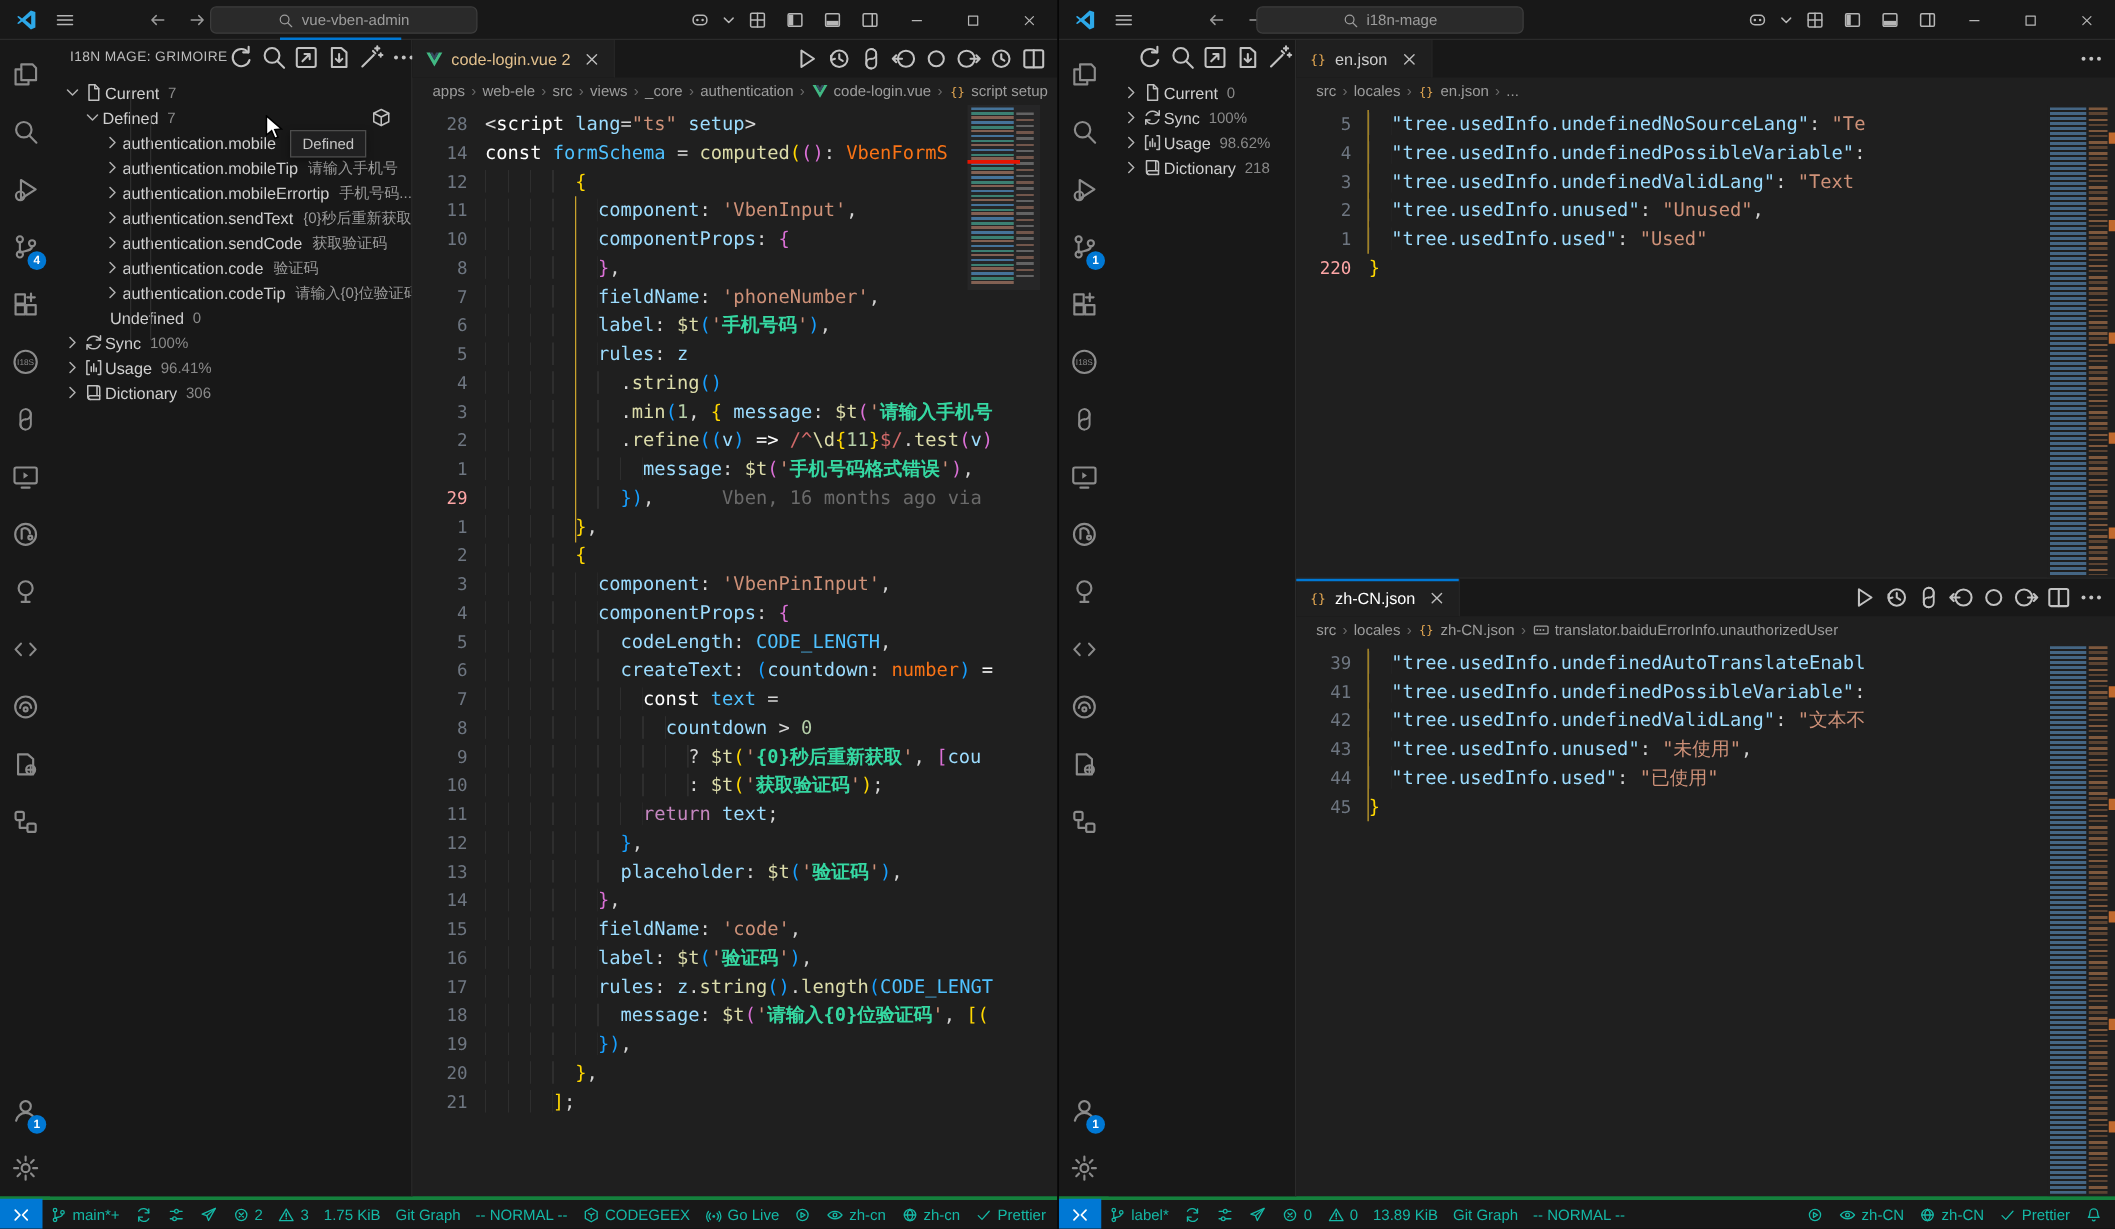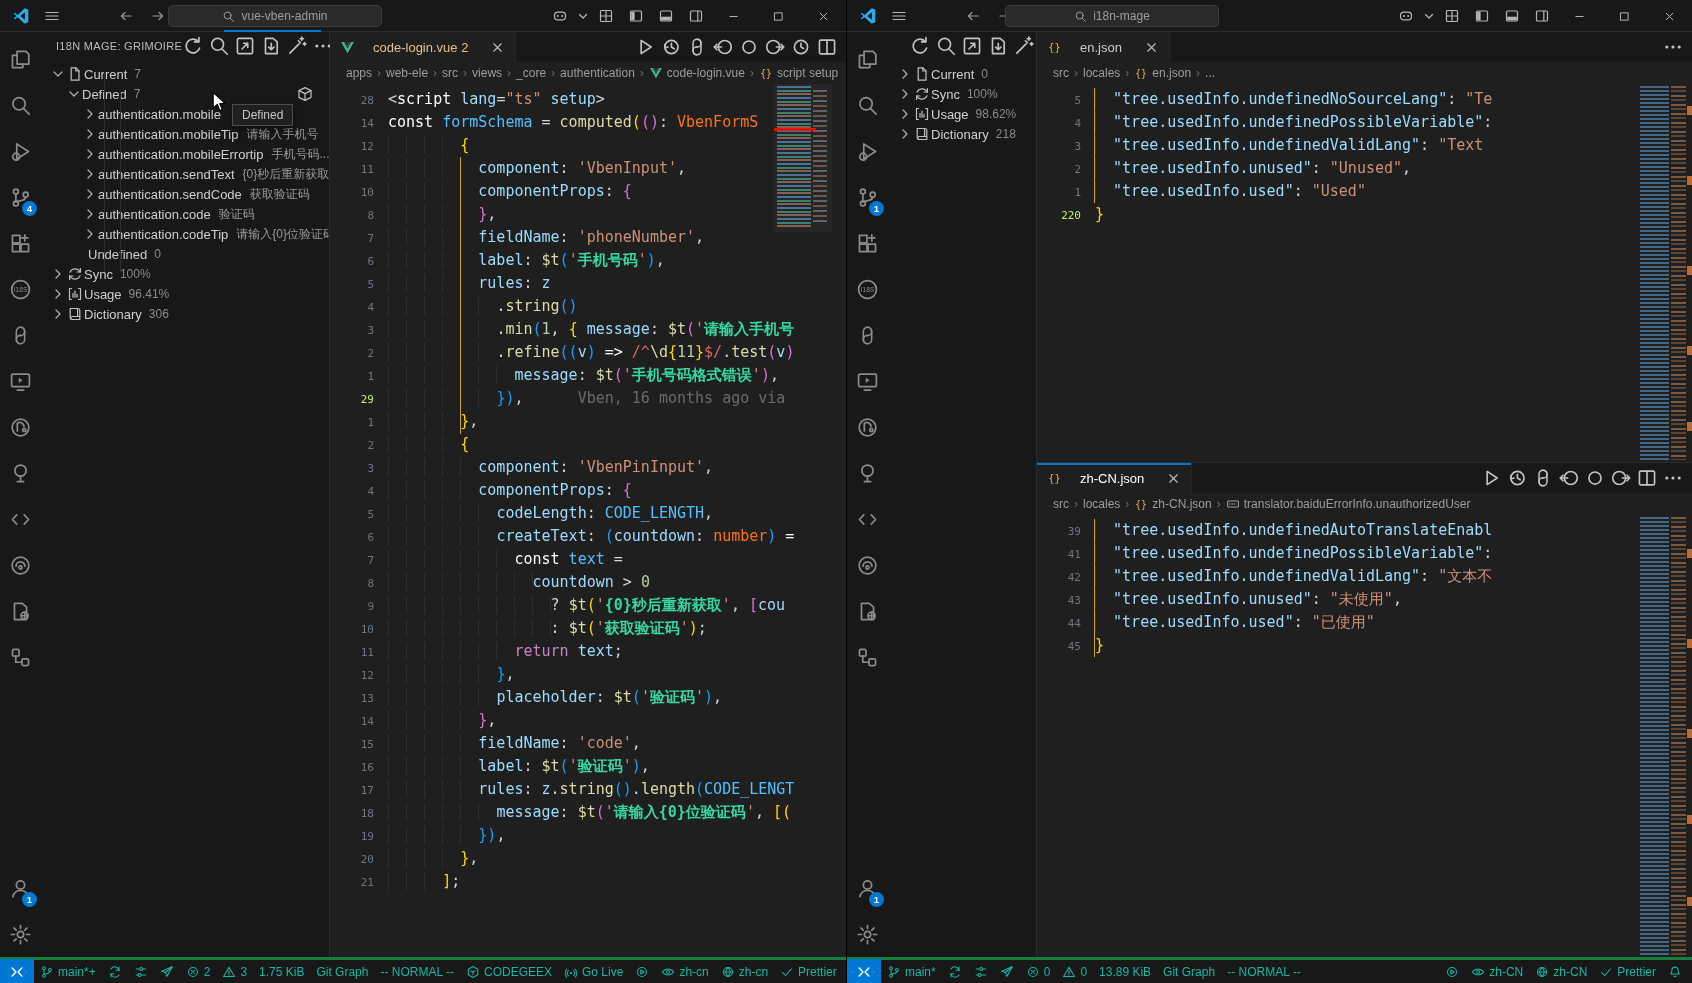--- a/index.html
+++ b/index.html
@@ -56,39 +56,39 @@
   .tree-trail { margin-left:auto; margin-right:16px; width:16px; height:16px; color:#c0c0c0; }
   .tree-guide { position:absolute; width:1px; background:#2e2e2e; }
 
   .tooltip { position:absolute; z-index:60; background:#202021; border:1px solid #4d4d4d;
              color:#c5c5c5; font-size:12px; padding:3px 9px; box-shadow:0 2px 6px rgba(0,0,0,.5); }
   .cursor { position:absolute; z-index:61; }
 
   
   .editor-col { flex:1; display:flex; flex-direction:column; min-width:0; background:#1f1f1f; }
   .tabbar { height:30px; flex:0 0 30px; background:#181818; display:flex; align-items:stretch; position:relative; }
-  .tab { display:flex; align-items:center; gap:18px; padding:0 10px; background:#1f1f1f;
+  .tab { display:flex; align-items:center; gap:6px; padding:0 10px; background:#1f1f1f;
          border-right:1px solid #252525; font-size:13px; color:#ccc; cursor:pointer; position:relative; }
   .tab.accent-top::before { content:""; position:absolute; left:0; right:0; top:0; height:2px; background:#0078d4; }
   .tab .ic { width:15px; height:15px; }
   .tab-close { width:16px; height:16px; color:#bdbdbd; margin-left:4px; }
   .tab-actions { margin-left:auto; display:flex; align-items:center; gap:4px; padding-right:8px; color:#c2c2c2; }
   .tab-actions .ic { width:22px; height:22px; }
   .breadcrumbs { height:22px; flex:0 0 22px; display:flex; align-items:center; font-size:12px;
                  color:#9d9d9d; padding-left:16px; white-space:nowrap; overflow:hidden; }
   .bc-item { display:flex; align-items:flex-start; gap:4px; cursor:pointer; }
   .bc-item .ic { width:14px; height:14px; }
   .bc-sep { margin:0 5px; color:#6a6a6a; }
 
   .code-wrap { position:relative; flex:1; overflow:hidden; padding-top:4px;
                font-family:"DejaVu Sans Mono", monospace; font-size:15px; line-height:23px; }
   .cl { height:23px; white-space:pre; overflow:hidden; }
   .gut { display:inline-block; width:44px; text-align:right; margin-right:14px;
-         color:#6e7681; font-size:11px; }
-  .cl.cur .gut { color:#bef264; }
+         color:#6e7681; font-size:14px; }
+  .cl.cur .gut { color:#fca5a5; }
   .t-pu{color:#d4d4d4} .t-kw{color:#ffffff} .t-var{color:#9cdcfe} .t-cvar{color:#4fc1ff}
   .t-fn{color:#dcdcaa} .t-str{color:#ce9178} .t-num{color:#b5cea8} .t-type{color:#f97316}
   .t-i18n{color:#35d8a2; font-weight:bold} .t-ctrl{color:#c586c0}
   .t-b1{color:#ffd700} .t-b2{color:#da70d6} .t-b3{color:#179fff}
   .t-re{color:#d16969} .t-blame{color:#6a6a6a} .t-key{color:#9cdcfe}
   .t-ws{ background:repeating-linear-gradient(to right,#2e2e2e 0,#2e2e2e 1px,transparent 1px,transparent 18px); }
   .iguide { position:absolute; width:1px; background:#c9a22c; z-index:5; }
 
   
   .mm-code { position:absolute; top:0; right:14px; width:58px; height:148px; background:#262627; z-index:10; }
@@ -1378,21 +1378,21 @@
           </span>
           <span class="sb-item">
             <span class="ic ">
               <svg viewBox="0 0 16 16" fill="none" stroke="currentColor" stroke-width="1.2" stroke-linecap="round" stroke-linejoin="round">
                 <circle cx="4.6" cy="3.6" r="1.6"></circle>
                 <circle cx="4.6" cy="12.4" r="1.6"></circle>
                 <circle cx="11.4" cy="5.6" r="1.6"></circle>
                 <path d="M4.6 5.2v5.6M11.4 7.2c0 2.6-3.2 2.4-6.8 3.6"></path>
               </svg>
             </span>
-            <span>main*</span>
+            <span>label*</span>
           </span>
           <span class="sb-item">
             <span class="ic ">
               <svg viewBox="0 0 16 16" fill="none" stroke="currentColor" stroke-width="1.2" stroke-linecap="round" stroke-linejoin="round">
                 <path d="M12.6 6a5 5 0 0 0-9.2-1.4M3.4 10a5 5 0 0 0 9.2 1.4"></path>
                 <path d="M12.6 2.4V6H9.2M3.4 13.6V10h3.4"></path>
               </svg>
             </span>
           </span>
           <span class="sb-item">

